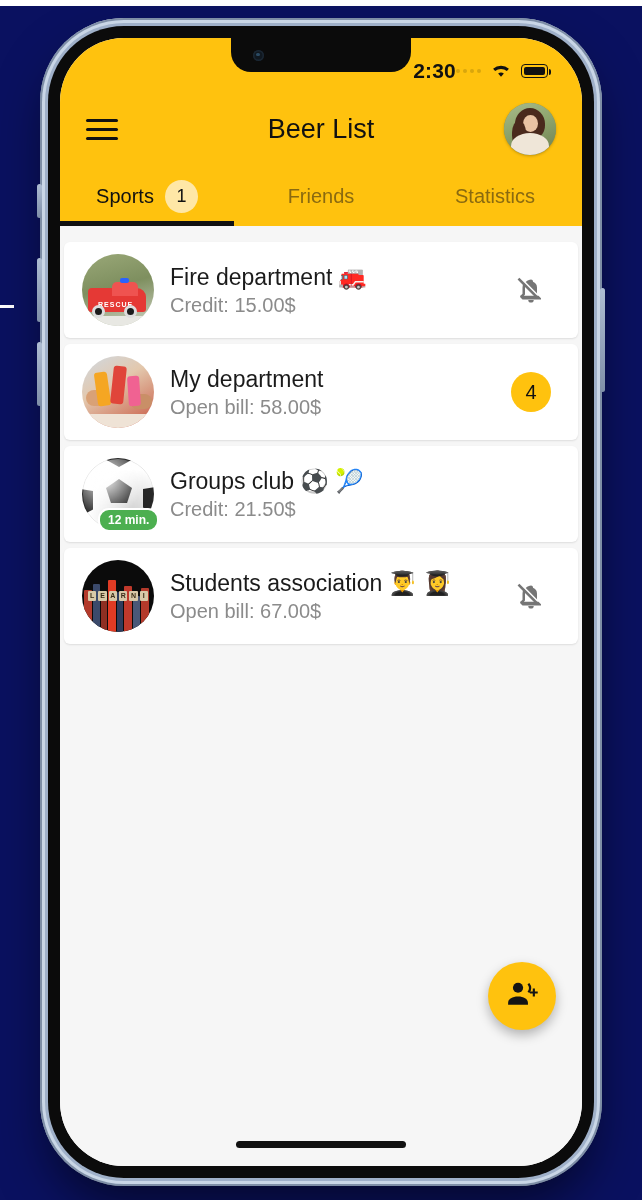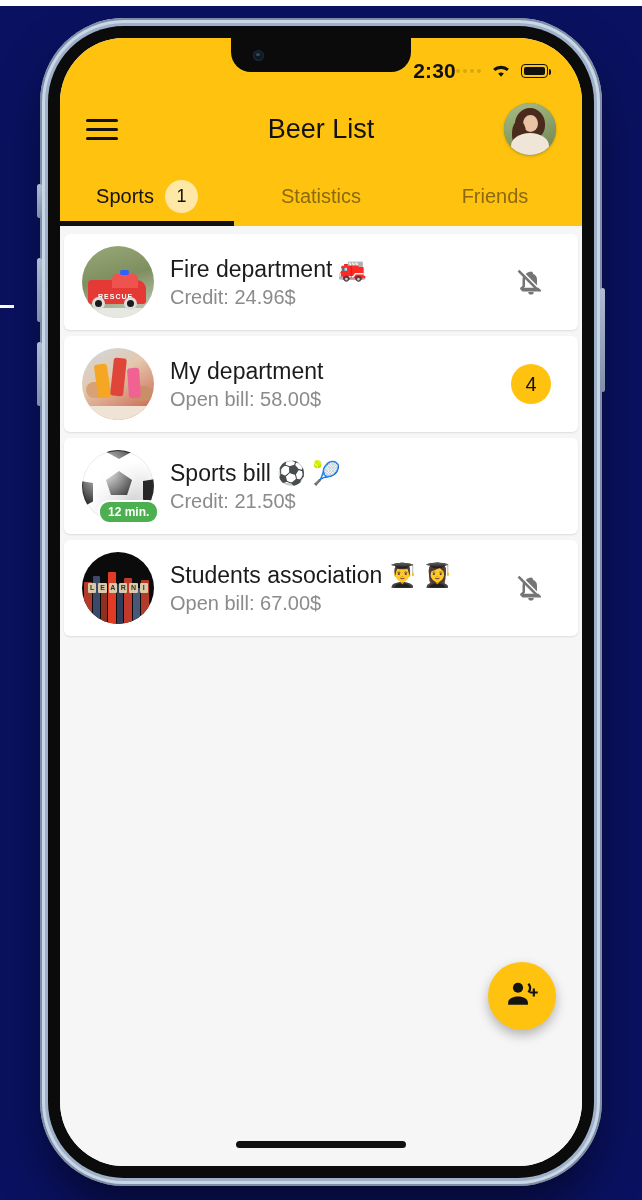--- a/index.html
+++ b/index.html
@@ -133,21 +133,21 @@
     display:flex; align-items:center; justify-content:center;
     font-size:18px;
   }
 
   
   .list{
     flex:1 1 auto;
     background:#f6f6f6;
     overflow:hidden;
     position:relative;
-    padding-top:4px;
+    padding-top:12px;
   }
   .card{
     background:#ffffff;
     margin:4px 4px 6px 4px;
     border-radius:6px;
     height:96px;
     display:flex; align-items:center;
     padding:0 22px 0 18px;
     box-shadow:0 1px 2px rgba(0,0,0,.10);
     cursor:pointer;
@@ -306,25 +306,25 @@
 
       <div class="tabs">
 
         <div class="tab active">
           <span>Sports</span>
           <span class="tab-badge">1</span>
           <span class="underline"></span>
         </div>
 
         <div class="tab">
+          <span>Friends</span>
+        </div>
+
+        <div class="tab">
           <span>Statistics</span>
-        </div>
-
-        <div class="tab">
-          <span>Friends</span>
         </div>
 
       </div>
     </div>
 
     <div class="list">
 
       <div class="card">
         <div class="thumb">
           <div class="disc">
@@ -334,21 +334,21 @@
               <span class="cabin"></span>
               <span class="light"></span>
               <span class="lbl">RESCUE</span>
               <span class="w1"></span>
                 <span class="w2"></span>
             </div>
           </div>
         </div>
         <div class="card-text">
           <div class="card-title">Fire department 🚒</div>
-          <div class="card-sub">Credit: 24.96$</div>
+          <div class="card-sub">Credit: 15.00$</div>
         </div>
         <div class="card-right">
           <span class="bell-off">
             <svg viewBox="0 0 24 24" width="30" height="32">
               <path d="M20 18.5v1H5.2l-1.6-1.6A1 1 0 0 1 4 16.2l1.2-1.2V10a6.8 6.8 0 0 1 1.1-3.8l1.5 1.5A4.9 4.9 0 0 0 7.2 10v5.6l-.9.9H18ZM8.9 4.6A6.7 6.7 0 0 1 12 3.6c.9 0 1.6.7 1.6 1.6v.2A5 5 0 0 1 16.8 10v4.6l.7.7-9.7-9.7ZM12 22a2.2 2.2 0 0 0 2.2-2.1H9.8A2.2 2.2 0 0 0 12 22Z" fill="#757575"></path>
               <rect x="2.2" y="2.6" width="22" height="2.1" fill="#757575" transform="rotate(45 3 3)"></rect>
             </svg>
           </span>
         </div>
       </div>
@@ -383,21 +383,21 @@
                 <span class="p pt"></span>
               <span class="p pl"></span>
                 <span class="p pr"></span>
               <span class="p pb"></span>
               <span class="sh"></span>
             </div>
           </div>
           <span class="time-badge">12 min.</span>
         </div>
         <div class="card-text">
-          <div class="card-title">Sports bill ⚽ 🎾</div>
+          <div class="card-title">Groups club ⚽ 🎾</div>
           <div class="card-sub">Credit: 21.50$</div>
         </div>
         <div class="card-right"></div>
       </div>
 
       <div class="card">
         <div class="thumb">
           <div class="disc">
             <div class="art-books">
               <i style="left:2px;width:8px;height:42px;background:#b33a2b;"></i>

